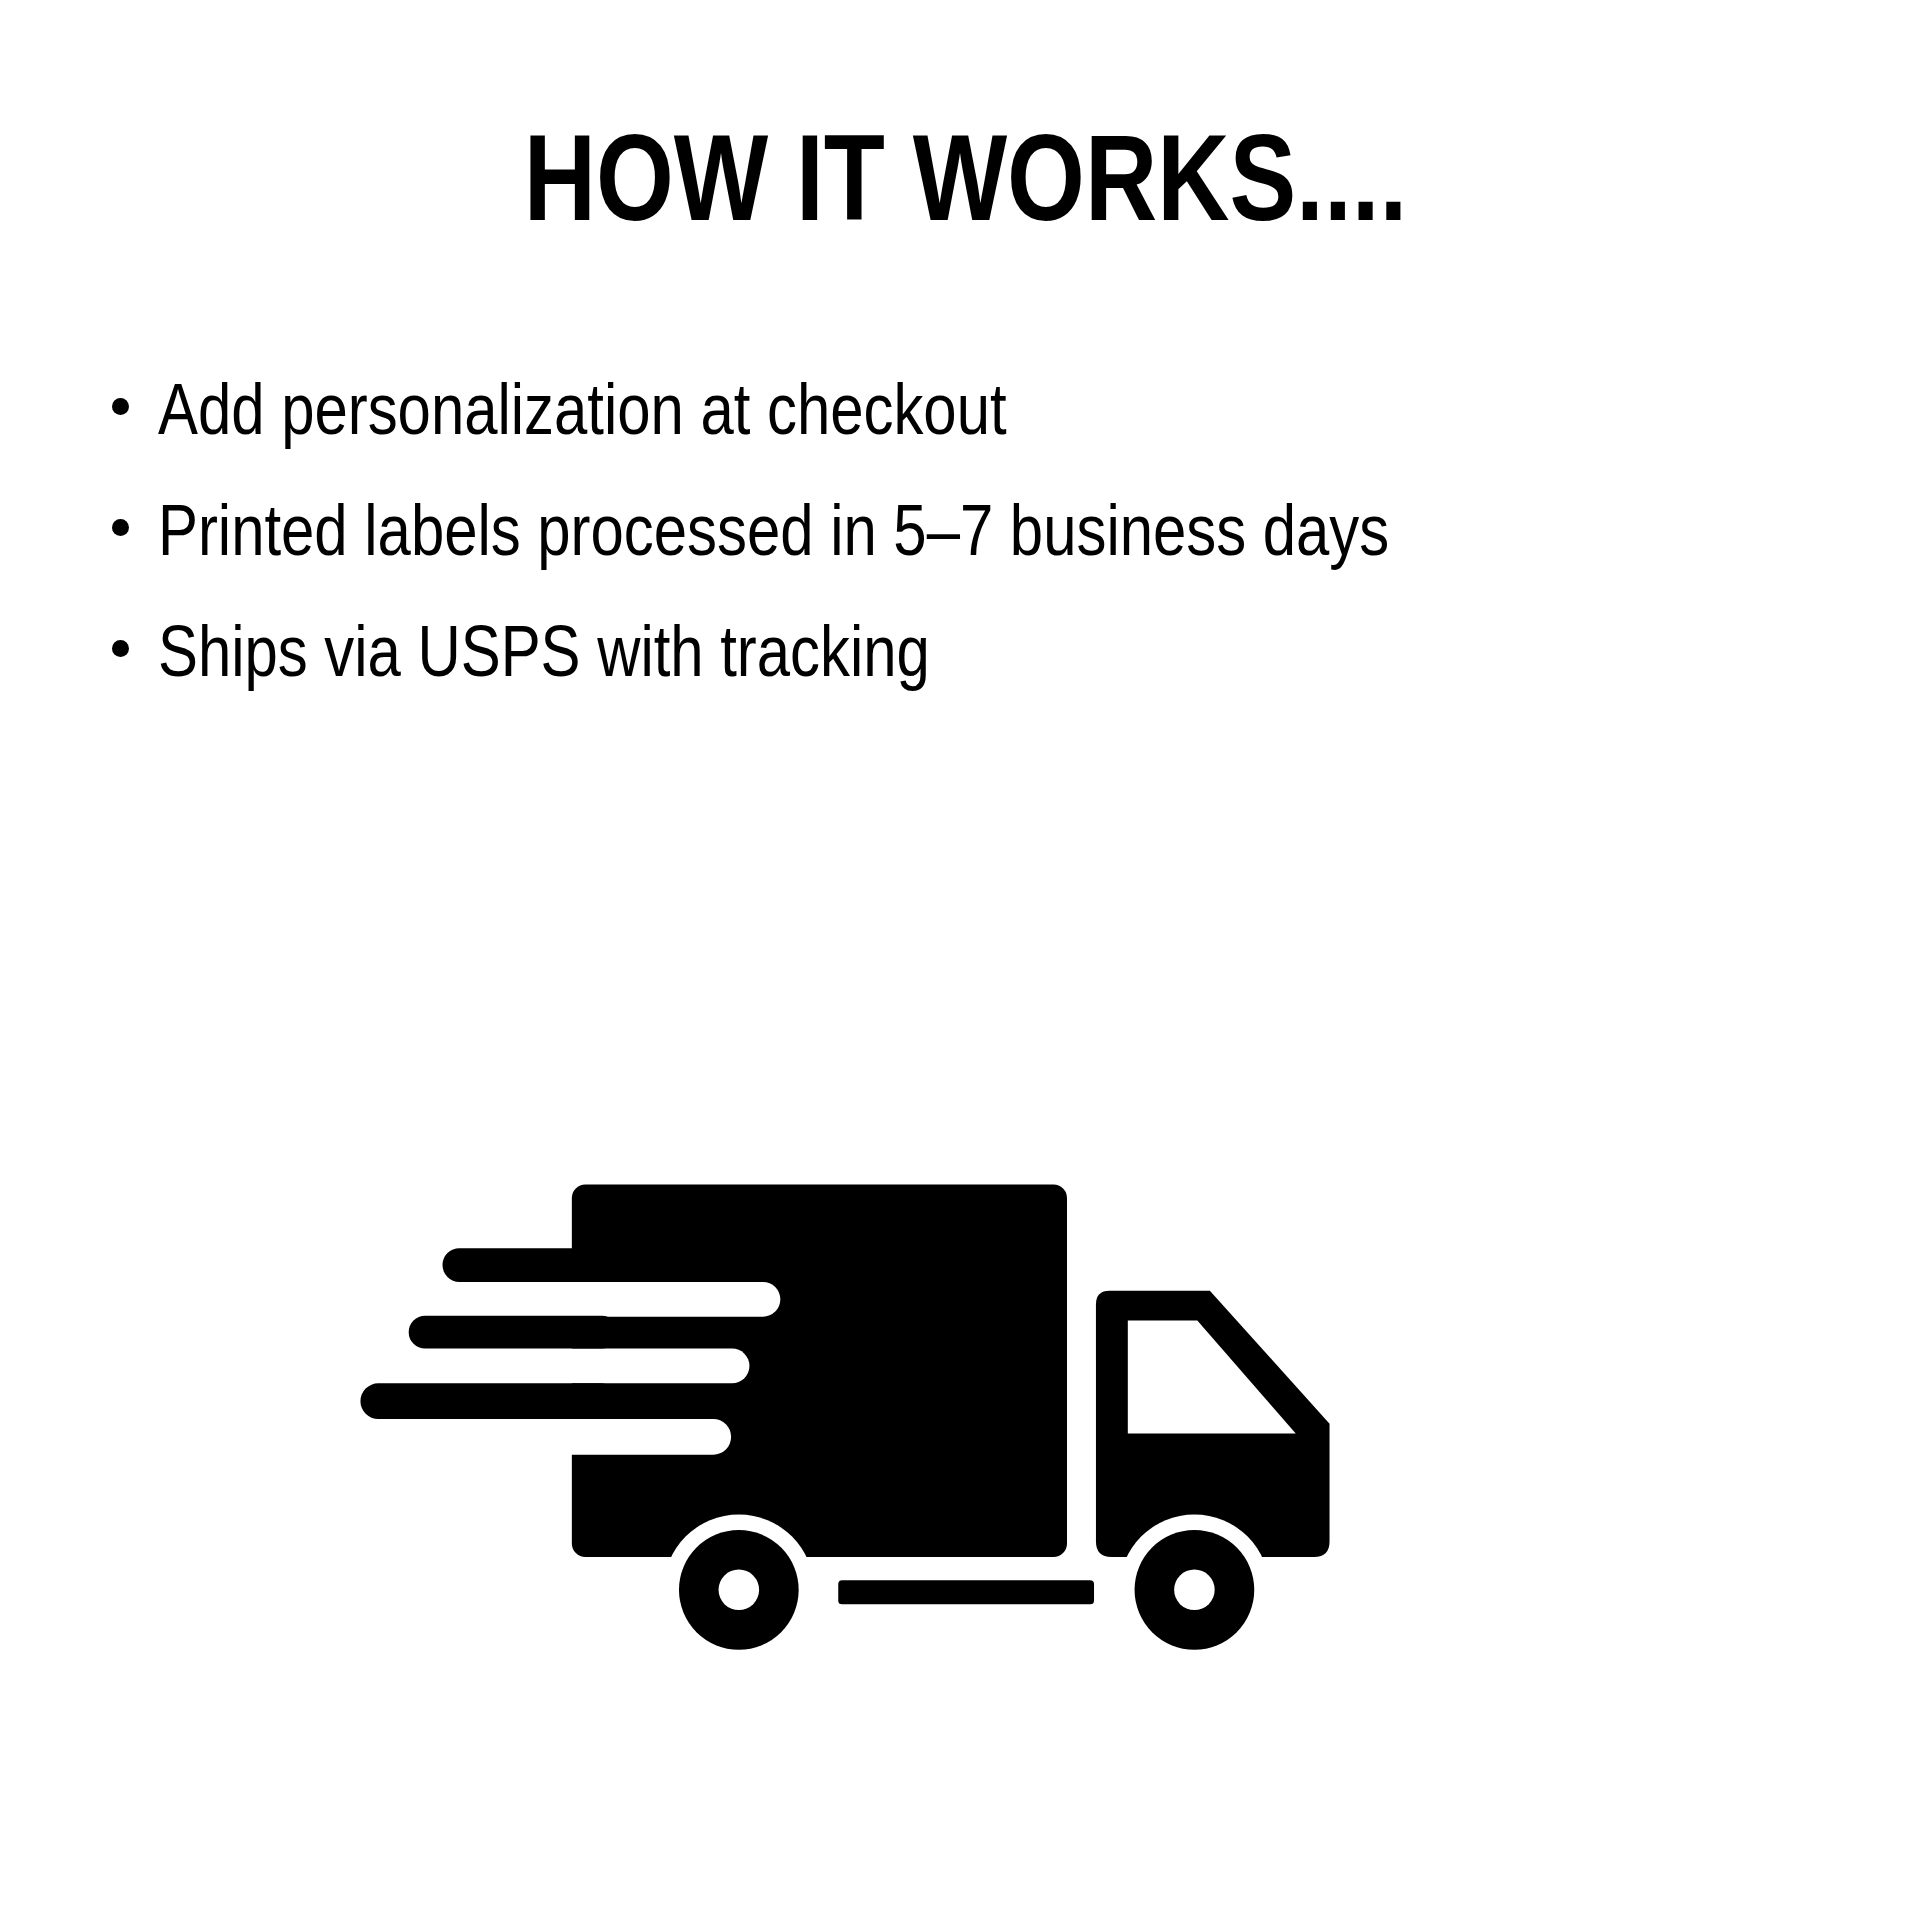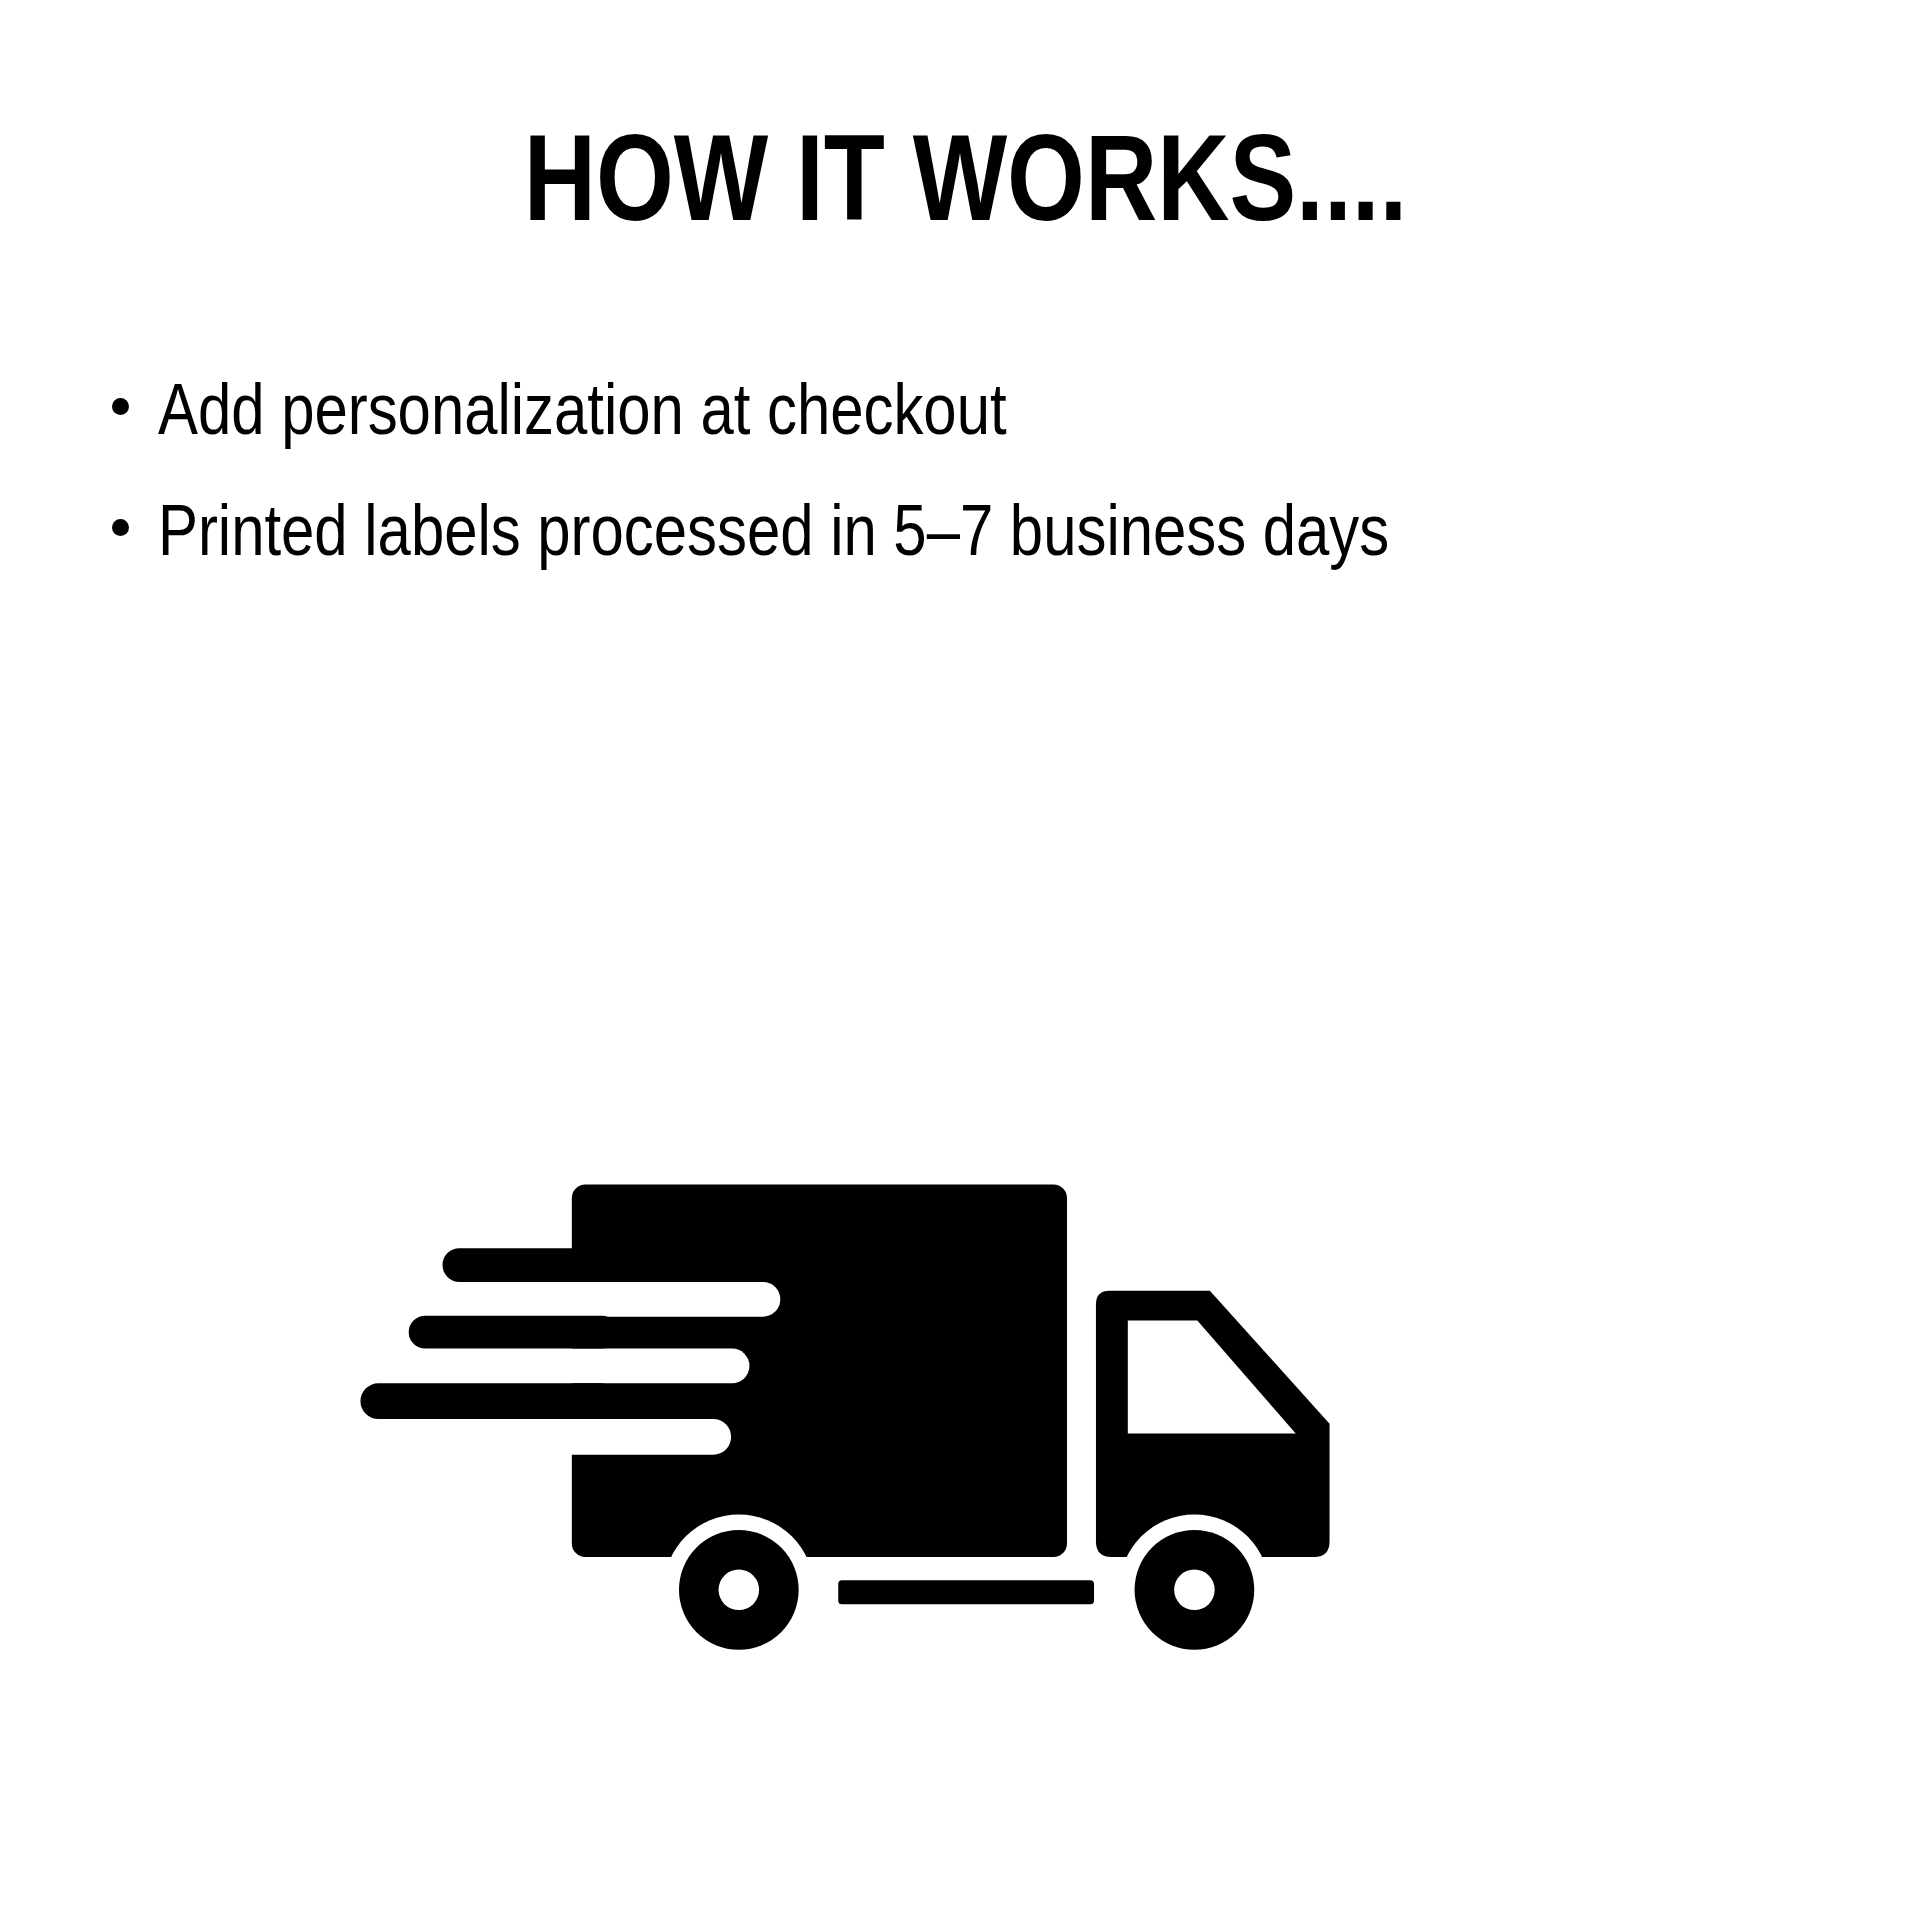--- a/index.html
+++ b/index.html
@@ -70,20 +70,24 @@
 
   <ul class="bullets">
     <li>
       <span class="dot"></span>
       <span class="txt">Add personalization at checkout</span>
     </li>
     <li>
       <span class="dot"></span>
       <span class="txt">Printed labels processed in 5–7 business days</span>
     </li>
+    <li>
+      <span class="dot"></span>
+      <span class="txt">Ships via USPS with tracking</span>
+    </li>
   </ul>
 
   <svg class="truck" viewBox="300 1180 1150 580" xmlns="http://www.w3.org/2000/svg" aria-hidden="true">
 
     <rect x="592" y="1227" width="513" height="386" rx="14" fill="#000000"></rect>
 
     <rect x="340" y="1328" width="468" height="36" rx="18" fill="#ffffff"></rect>
     <rect x="340" y="1397" width="436" height="36" rx="18" fill="#ffffff"></rect>
     <rect x="340" y="1470" width="417" height="37" rx="18.5" fill="#ffffff"></rect>
 

